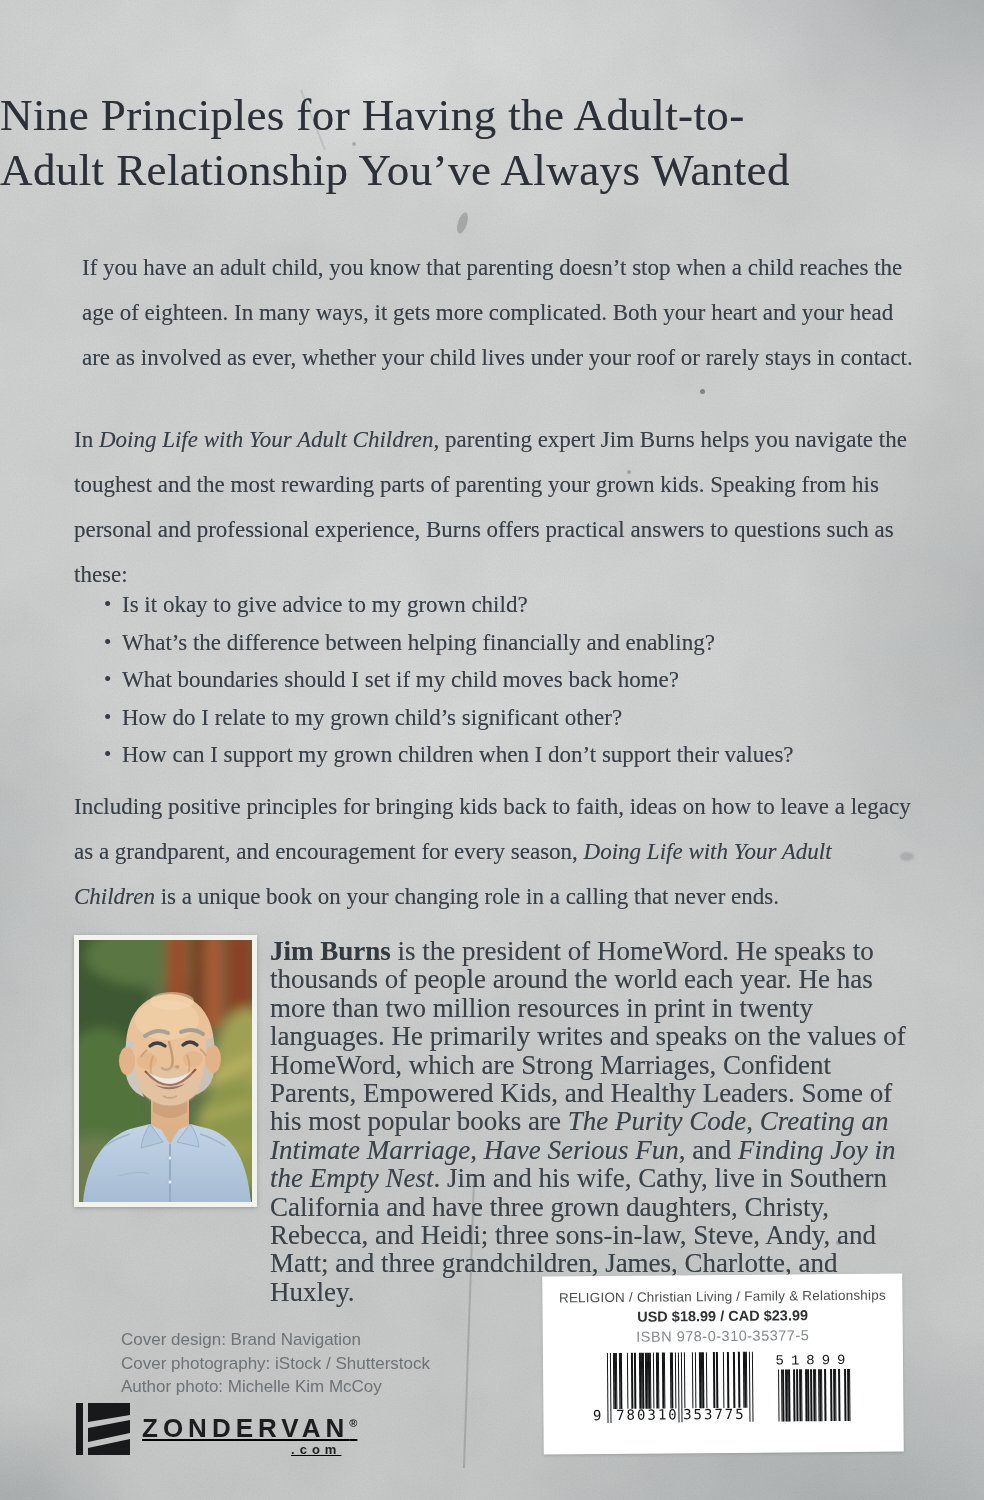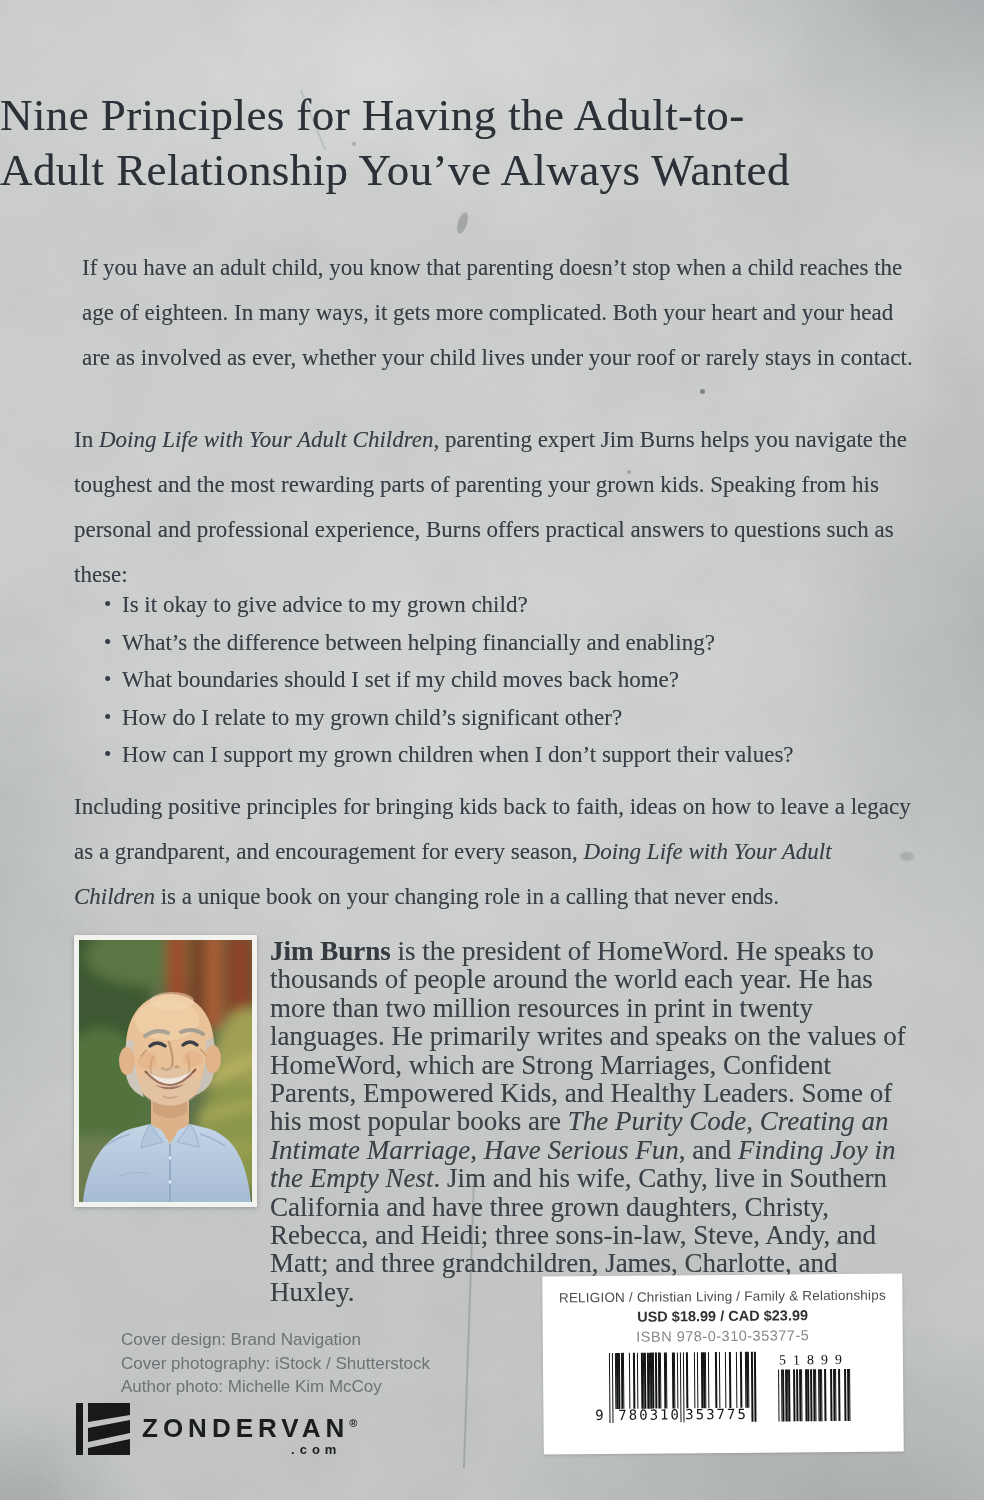--- a/index.html
+++ b/index.html
@@ -47,21 +47,21 @@
   .bio{
     position:absolute;left:270px;top:937px;width:650px;
     font-size:27px;line-height:28.4px;color:#3a4147;
     text-shadow:0 0 .4px rgba(58,65,71,.4);
   }
   .bio b{font-weight:bold;color:#333a40;}
   .credits{
     position:absolute;left:76px;top:1328px;
     font-family:"Liberation Sans",sans-serif;font-size:17px;line-height:23.5px;color:#6d7275;margin-left:45px;
   }
-  .publisher{position:absolute;left:76px;top:1400px;display:flex;align-items:center;}
+  .publisher{position:absolute;left:76px;top:1400px;display:flex;align-items:center;text-decoration:underline;}
   .publisher .mark{width:54px;height:56px;margin-right:12px;}
   .publisher .wordmark{font-family:"Liberation Sans",sans-serif;color:#1b1d1f;}
   .publisher .zname{font-size:26px;font-weight:bold;letter-spacing:5px;line-height:30px;margin-top:8px;}
   .publisher .zname sup{font-size:11px;letter-spacing:0;vertical-align:10px;}
   .publisher .zcom{font-size:13px;font-weight:bold;letter-spacing:5px;text-align:right;padding-right:16px;margin-top:-1px;}
   .barcode-panel{
     position:absolute;left:543px;top:1275px;width:360px;height:178px;background:#ffffff;
     transform:rotate(-.5deg);box-shadow:0 1px 3px rgba(60,64,68,.25);
     font-family:"Liberation Sans",sans-serif;text-align:center;color:#47494b;
   }
@@ -76,21 +76,21 @@
   .mod.tall{height:70px;}
   .ean-first{
     position:absolute;left:-1px;bottom:0;font-family:"DejaVu Sans Mono",monospace;
     font-size:14px;color:#141618;
   }
   .ean-digits{
     position:absolute;left:20px;right:6px;bottom:0;display:flex;justify-content:space-around;
     font-family:"DejaVu Sans Mono",monospace;font-size:14px;color:#141618;letter-spacing:2px;
   }
   .addon{display:flex;flex-direction:column;align-items:center;}
-  .addon-digits{font-family:Liberation Serif, serif;font-size:14px;letter-spacing:7px;color:#141618;margin-bottom:1px;}
+  .addon-digits{font-family:Liberation Mono, monospace;font-size:14px;letter-spacing:7px;color:#141618;margin-bottom:1px;}
   .addon-bars{display:flex;align-items:flex-start;}
   .addon-bars .mod{height:52px;}
 </style>
 </head>
 <body>
 
 <div class="page">
 
   <svg class="noise" width="984" height="1500">
     <filter id="grainF">

